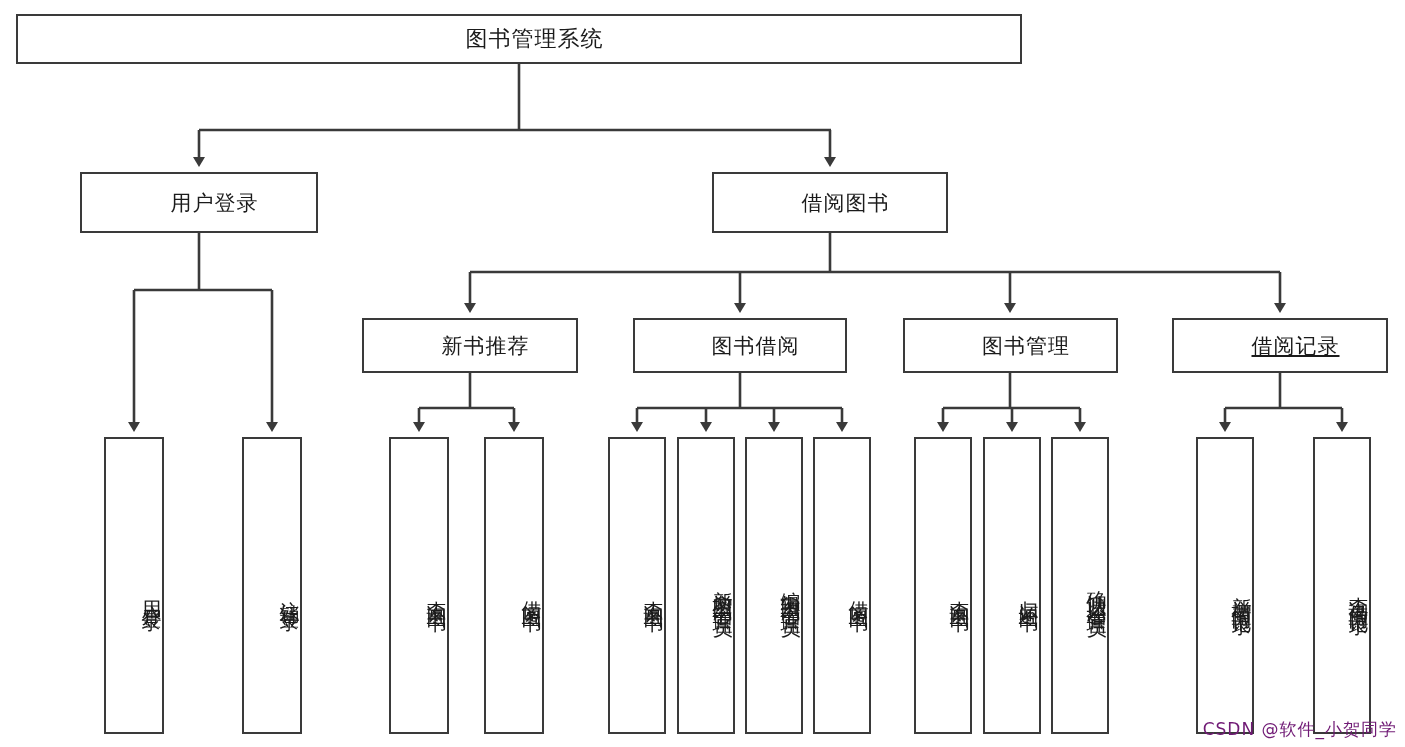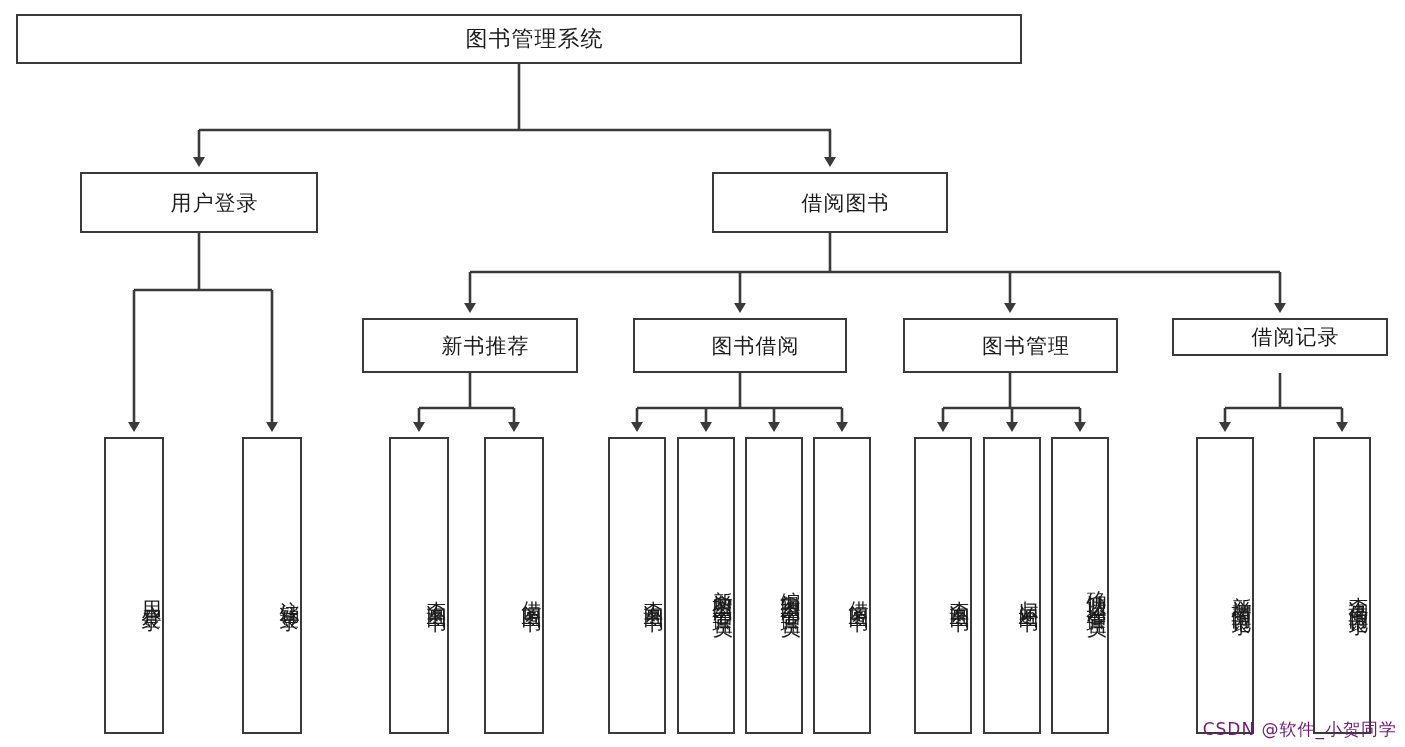--- a/index.html
+++ b/index.html
@@ -89,21 +89,21 @@
   <div id="layer-level2">
       <div class="node h" style="left: 362px; top: 318px; width: 216px; height: 55px; text-align: center;">
         <span class="lbl">新书推荐</span>
       </div>
       <div class="node h" style="left: 633px; top: 318px; width: 214px; height: 55px;">
         <span class="lbl">图书借阅</span>
       </div>
       <div class="node h" style="left: 903px; top: 318px; width: 215px; height: 55px;">
         <span class="lbl">图书管理</span>
       </div>
-      <div class="node h" style="left: 1172px; top: 318px; width: 216px; height: 38px;">
+      <div class="node h" style="left: 1172px; top: 318px; width: 216px; height: 55px; text-decoration: underline;">
         <span class="lbl">借阅记录</span>
       </div>
     </div>
   <div id="layer-leaves">
       <div class="node v" style="left: 104px; top: 437px; width: 60px; height: 297px;">
         <span class="lbl">用户登录</span>
       </div>
       <div class="node v" style="left: 242px; top: 437px; width: 60px; height: 297px;">
         <span class="lbl">注销登录</span>
       </div>

